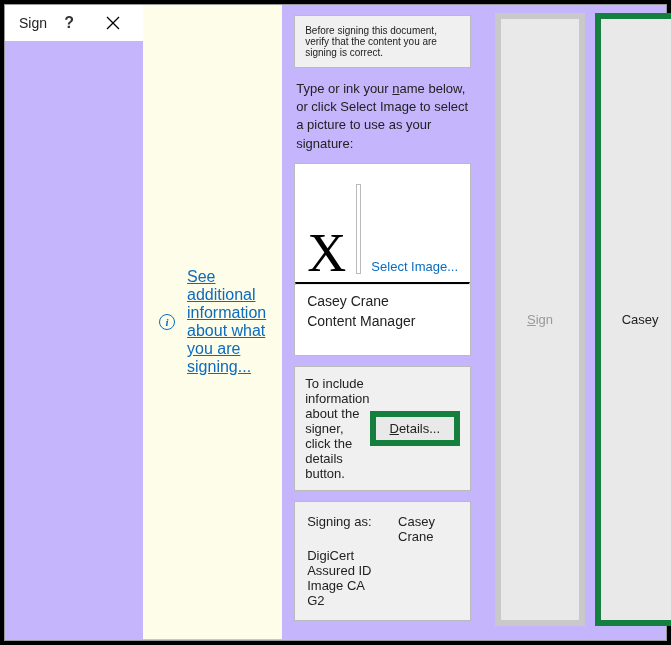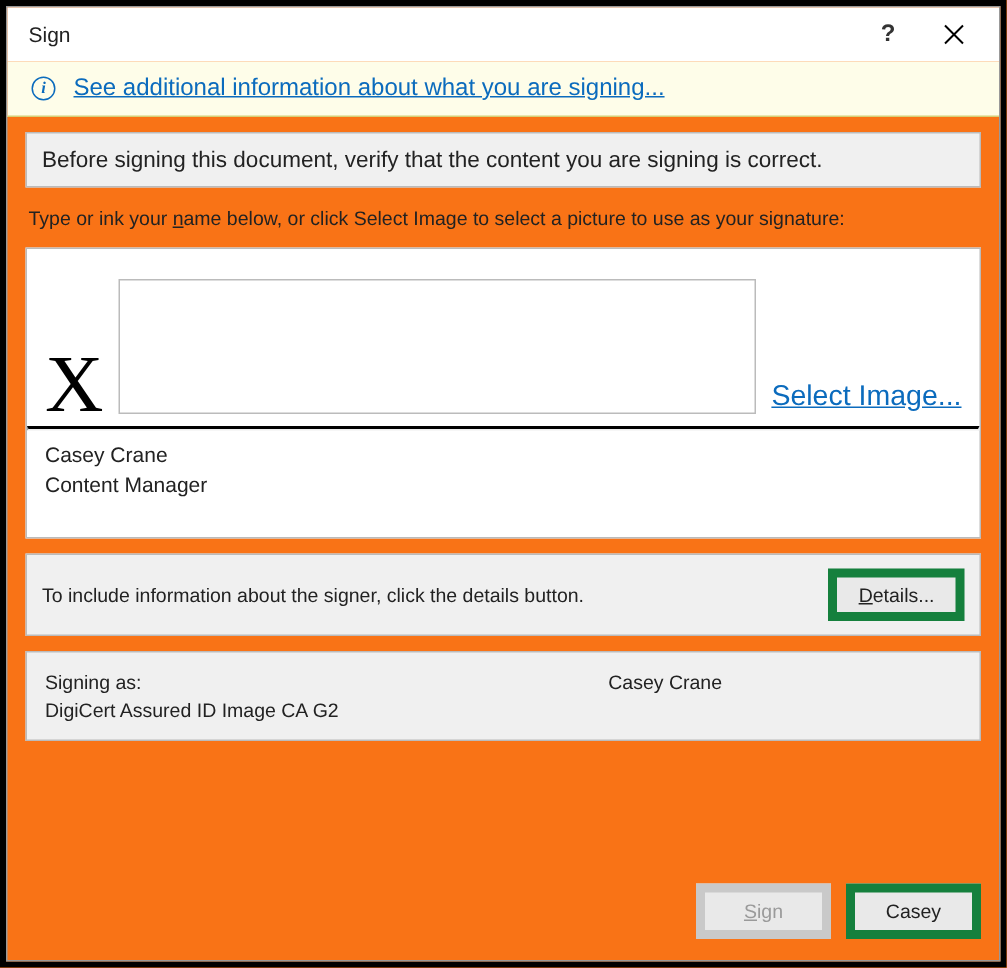--- a/index.html
+++ b/index.html
@@ -5,26 +5,26 @@
     * { box-sizing: border-box; margin: 0; padding: 0; }
     body {
       font-family: "Segoe UI", Tahoma, sans-serif;
       font-size: 13px;
       background: #000;
       width: 671px;
       height: 645px;
       padding: 4px;
     }
     .dialog {
-      background: #f97316;
+      background: #c4b5fd;
       border: 1px solid #999;
       width: 100%;
       height: 100%;
       display: flex;
-      flex-direction: column;
+      flex-direction: row;
     }
     .titlebar {
       height: 36px;
       display: flex;
       align-items: center;
       padding: 0 8px 0 14px;
       background: #fff;
     }
     .titlebar-title {
       flex: 1;
@@ -74,21 +74,21 @@
       flex: 1;
       padding: 10px 12px 12px 12px;
       display: flex;
       flex-direction: column;
       gap: 10px;
     }
     .panel {
       border: 1px solid #bbb;
       background: #f0f0f0;
       padding: 9px 10px;
-      font-size: 15px;
+      font-size: 10px;
       color: #222;
     }
     .instr {
       font-size: 13px;
       color: #222;
       padding: 2px 2px 0 2px;
       line-height: 1.4;
     }
     .sig-block {
       border: 1px solid #bbb;
@@ -112,22 +112,21 @@
     }
     .sig-input {
       flex: 1;
       height: 90px;
       border: 1px solid #bbb;
       background: #fff;
       margin-bottom: 6px;
     }
     .select-img {
       color: #0b6bbd;
-      text-decoration: underline;
-      font-size: 19px;
+      font-size: 13px;
       align-self: flex-end;
       margin-bottom: 6px;
       cursor: pointer;
       white-space: nowrap;
     }
     .sig-rule {
       border-top: 2px solid #000;
       margin: 0;
     }
     .sig-details {
@@ -135,21 +134,20 @@
       font-size: 14px;
       color: #222;
       line-height: 1.45;
     }
     .row-panel {
       border: 1px solid #bbb;
       background: #f0f0f0;
       padding: 9px 10px;
       display: flex;
       align-items: center;
-      gap: 12px;
     }
     .row-panel .text {
       flex: 1;
       font-size: 13px;
       color: #222;
     }
     .btn {
       border: 6px solid #15803d;
       background: #e9e9e9;
       padding: 4px 14px;

